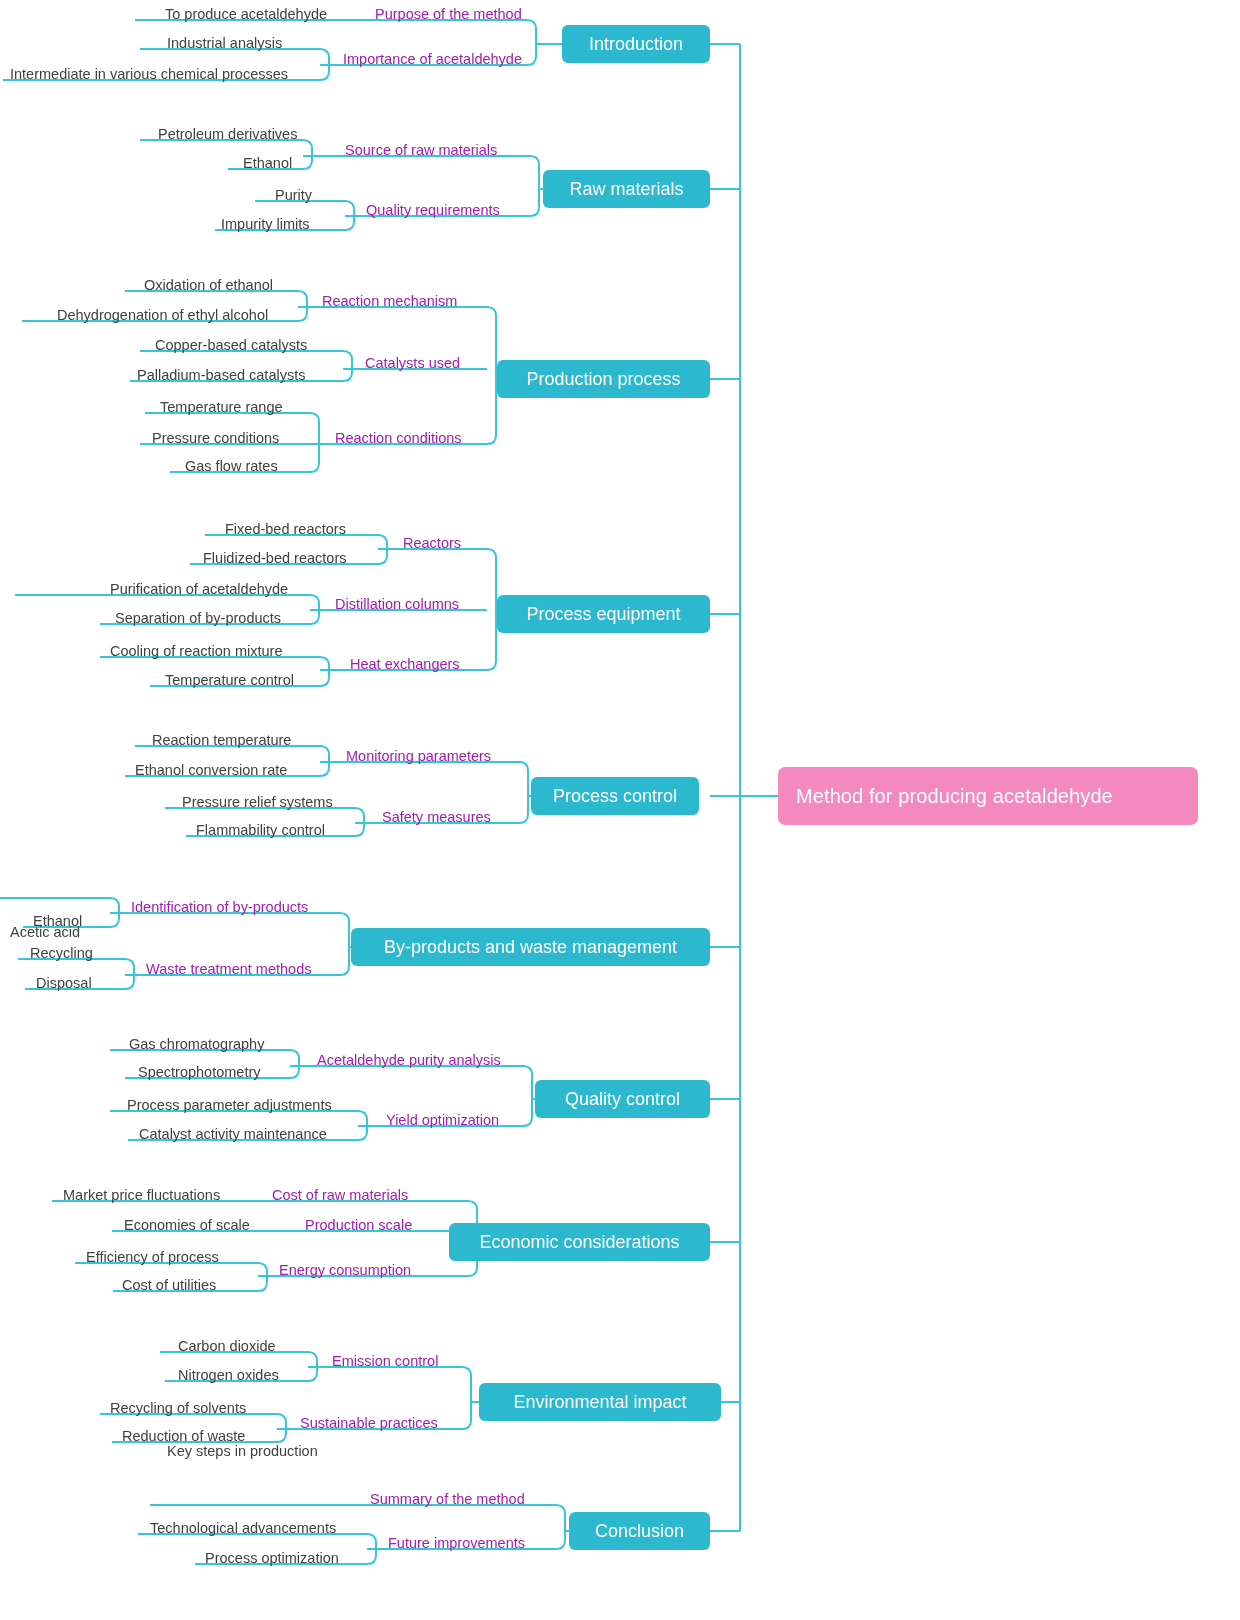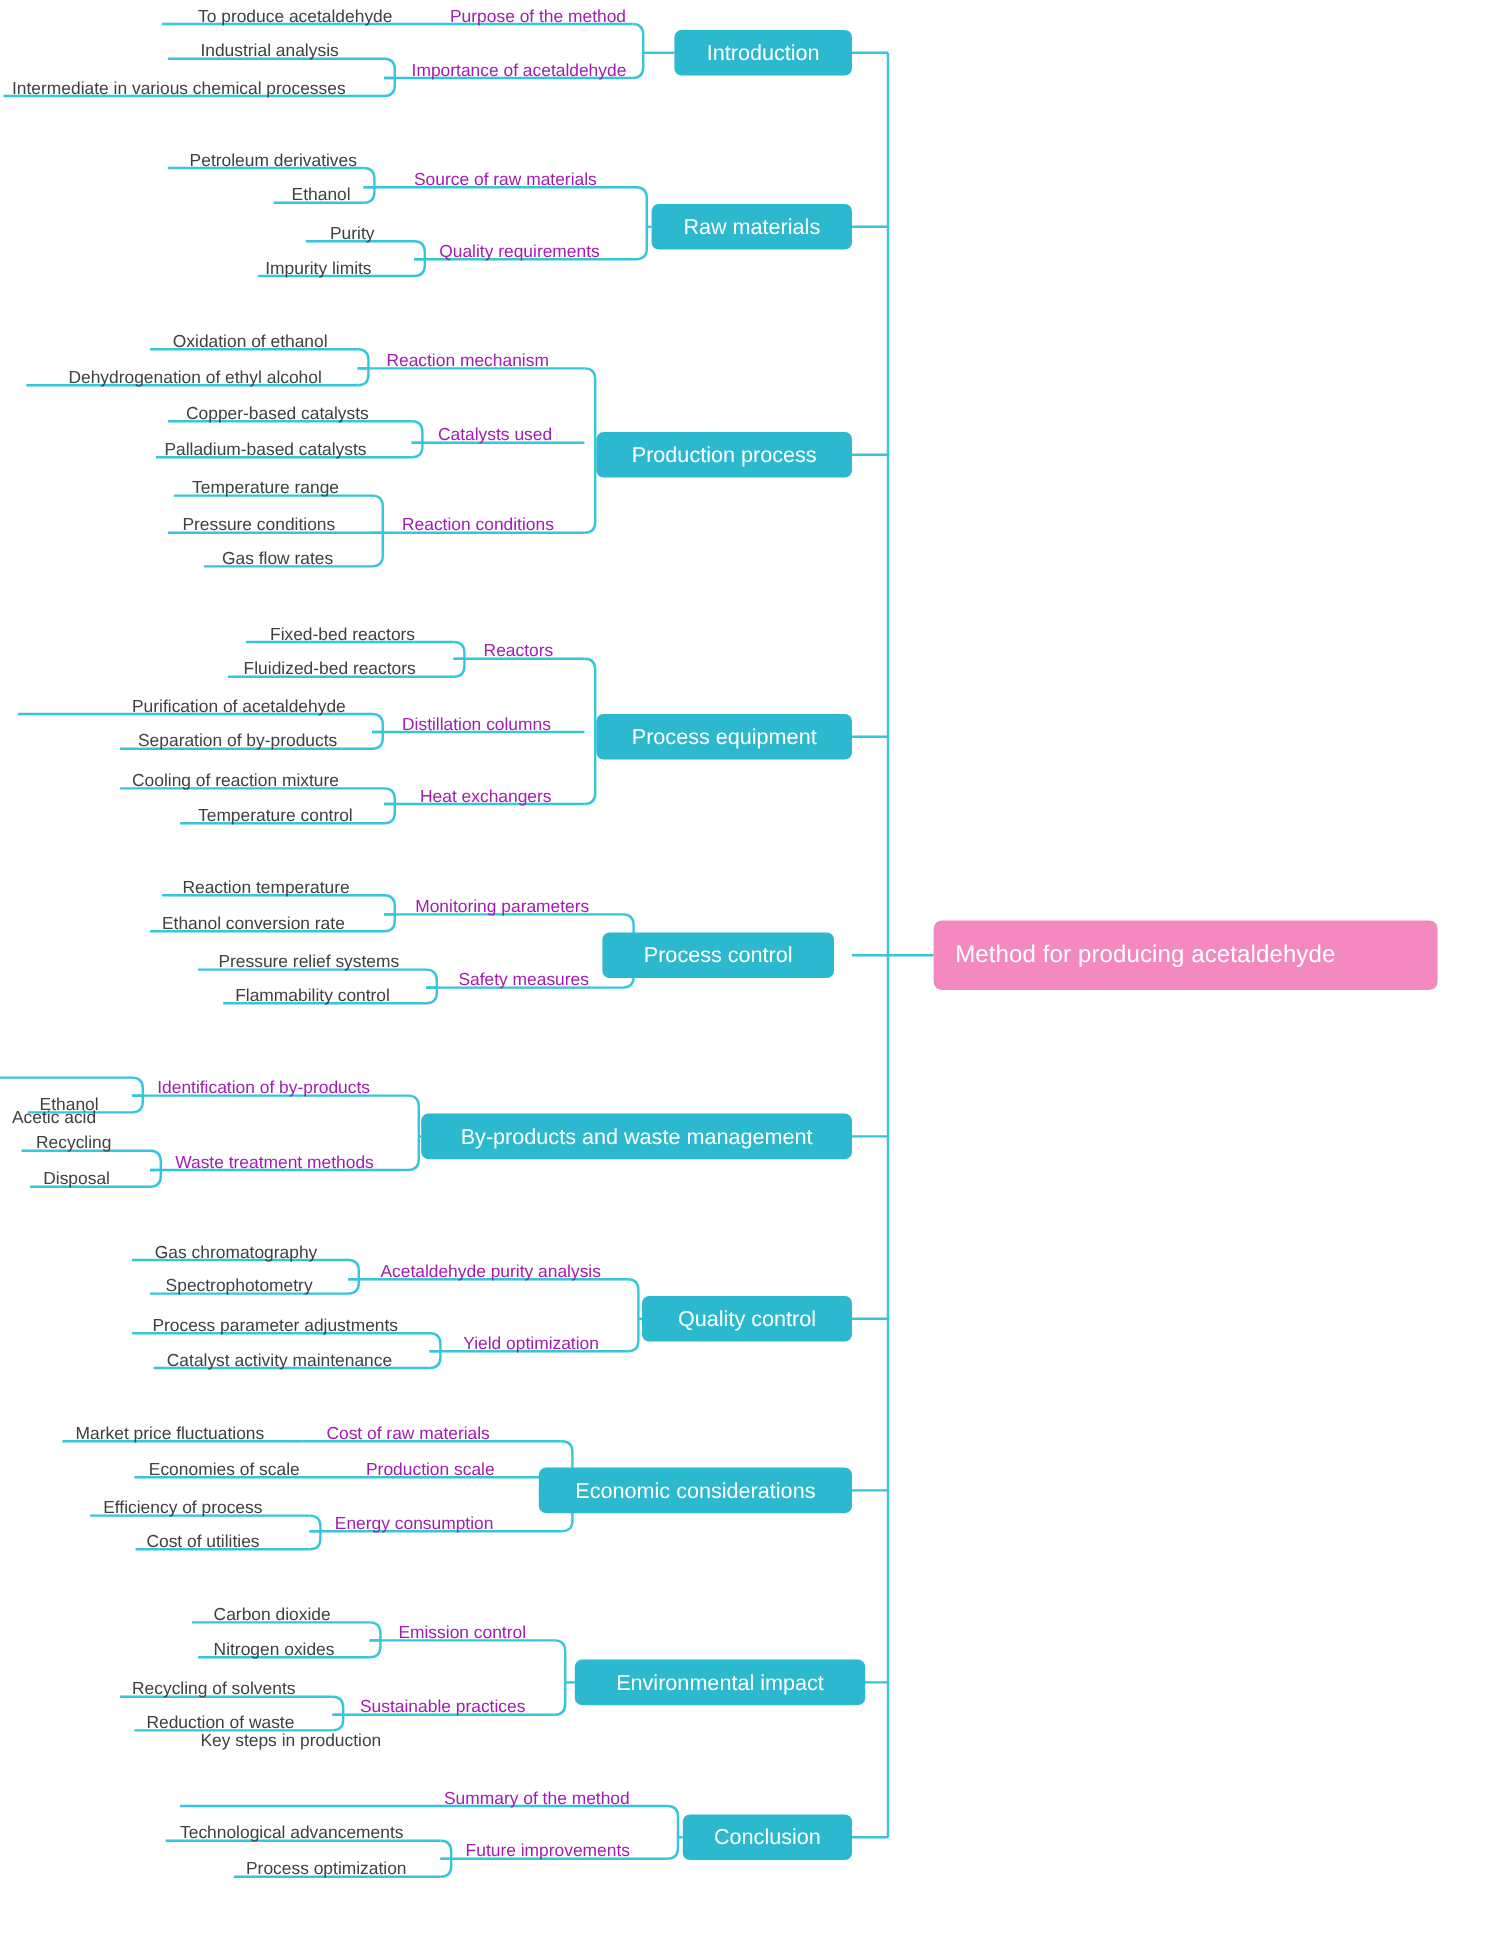--- a/index.html
+++ b/index.html
@@ -241,21 +241,21 @@
       <div class="branch-node" style="left: 497px; top: 595px; width: 213px; height: 38px;">Process equipment</div>
       <div class="sub-label" style="left: 403px; top: 536px;">Reactors</div>
       <div class="leaf-label" style="left: 225px; top: 522px;">Fixed-bed reactors</div>
       <div class="leaf-label" style="left: 203px; top: 551px;">Fluidized-bed reactors</div>
       <div class="sub-label" style="left: 335px; top: 597px;">Distillation columns</div>
       <div class="leaf-label" style="left: 110px; top: 582px;">Purification of acetaldehyde</div>
       <div class="leaf-label" style="left: 115px; top: 611px;">Separation of by-products</div>
       <div class="sub-label" style="left: 350px; top: 657px;">Heat exchangers</div>
       <div class="leaf-label" style="left: 110px; top: 644px;">Cooling of reaction mixture</div>
       <div class="leaf-label" style="left: 165px; top: 673px;">Temperature control</div>
-      <div class="branch-node" style="left: 502px; top: 777px; width: 193px; height: 38px;">Process control</div>
+      <div class="branch-node" style="left: 531px; top: 777px; width: 168px; height: 38px;">Process control</div>
       <div class="sub-label" style="left: 346px; top: 749px;">Monitoring parameters</div>
       <div class="leaf-label" style="left: 152px; top: 733px;">Reaction temperature</div>
       <div class="leaf-label" style="left: 135px; top: 763px;">Ethanol conversion rate</div>
       <div class="sub-label" style="left: 382px; top: 810px;">Safety measures</div>
       <div class="leaf-label" style="left: 182px; top: 795px;">Pressure relief systems</div>
       <div class="leaf-label" style="left: 196px; top: 823px;">Flammability control</div>
       <div class="branch-node" style="left: 351px; top: 928px; width: 359px; height: 38px;">By-products and waste management</div>
       <div class="sub-label" style="left: 131px; top: 900px;">Identification of by-products</div>
       <div class="leaf-label" style="left: 10px; top: 885px; margin-top: 40px;">Acetic acid</div>
       <div class="leaf-label" style="left: 33px; top: 914px;">Ethanol</div>

